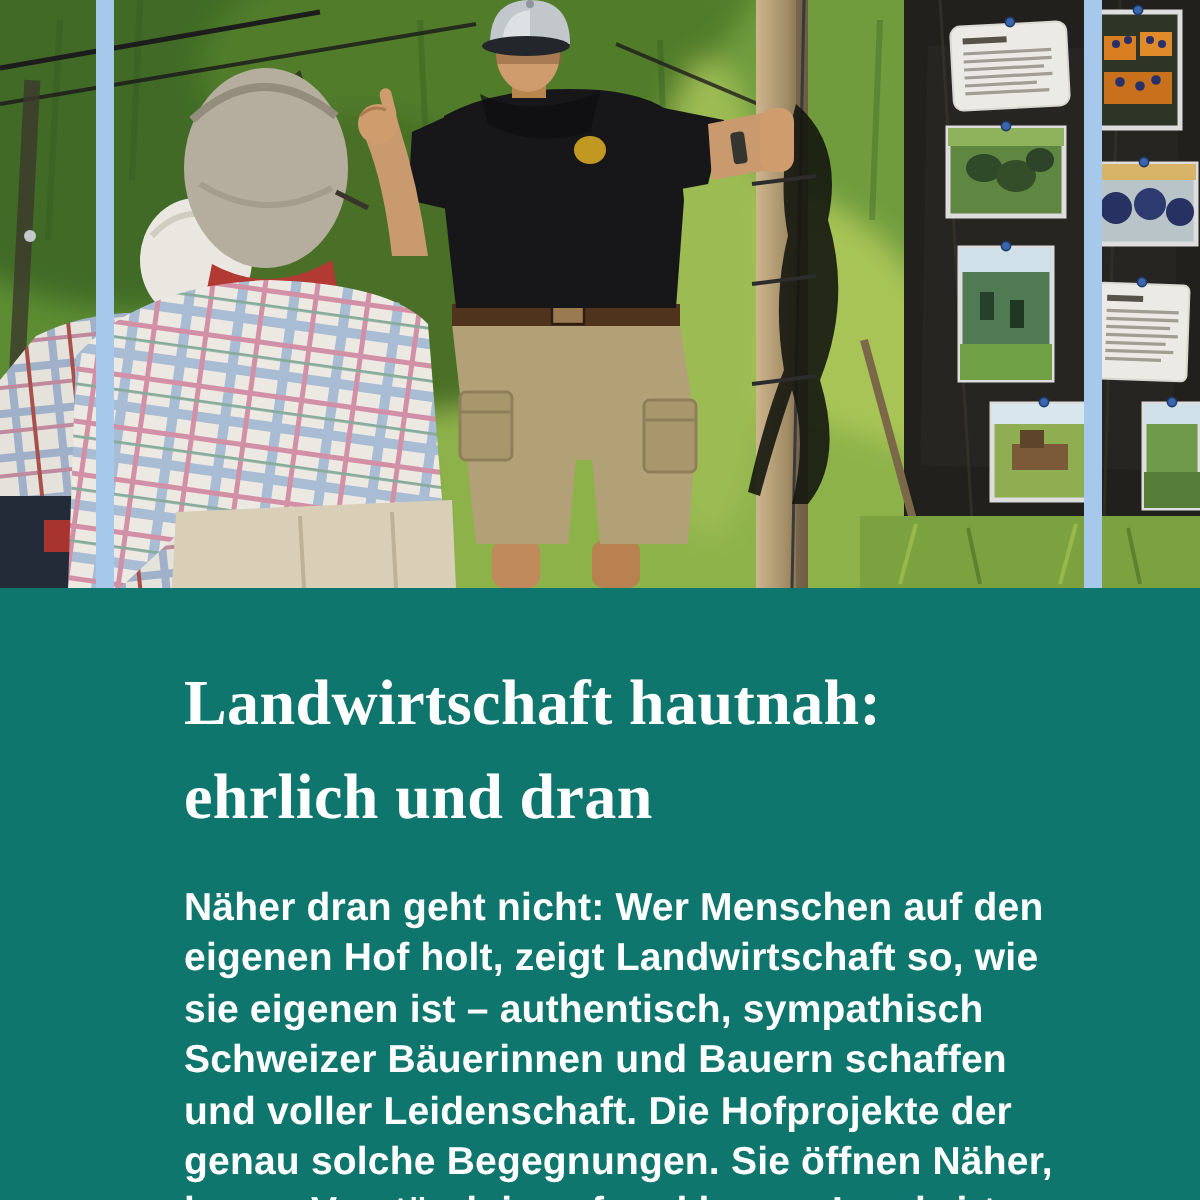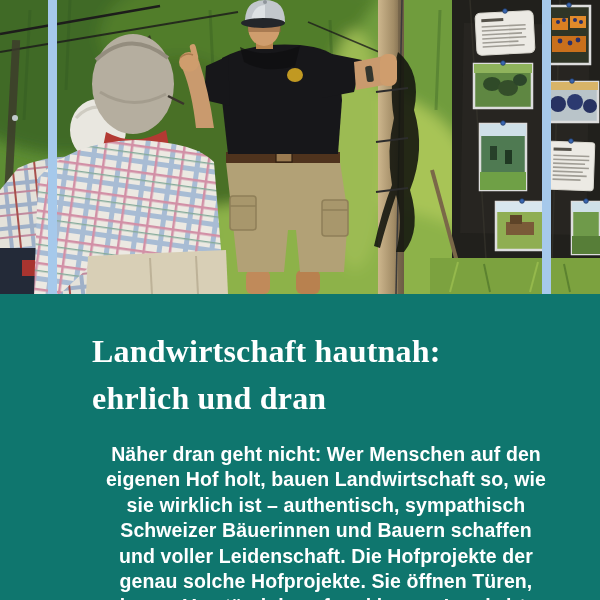--- a/index.html
+++ b/index.html
@@ -16,21 +16,21 @@
   .stripe.right{left:542px;}
   .content{
     position:absolute;left:0;top:294px;width:600px;height:385px;
     background:#0f766e;color:#ffffff;box-sizing:border-box;
     padding:34px 40px 0 92px;
   }
   .headline{font-family:"Liberation Serif","DejaVu Serif",serif;font-weight:700;
     font-size:32px;line-height:47px;letter-spacing:.2px;white-space:nowrap;}
   .bodytext{margin-top:20px;font-weight:700;font-size:19.5px;line-height:25.4px;
     letter-spacing:.1px;}
-  .bodytext div{white-space:nowrap;text-align:center;}
+  .bodytext div{white-space:nowrap;}
 </style>
 </head>
 <body>
 
 <div class="page">
 
   <div class="photo">
     <svg width="600" height="294" viewBox="0 0 600 294" preserveAspectRatio="none">
       <defs>
         <filter id="soft" x="-30%" y="-30%" width="160%" height="160%">
@@ -269,22 +269,22 @@
   <div class="stripe green left"></div>
   <div class="stripe green right"></div>
 
   <div class="content">
     <div class="headline">
       <div>Landwirtschaft hautnah:</div>
       <div>ehrlich und dran</div>
     </div>
     <div class="bodytext">
       <div>Näher dran geht nicht: Wer Menschen auf den</div>
-      <div>eigenen Hof holt, bauen Landwirtschaft so, wie</div>
-      <div>sie wirklich ist – authentisch, sympathisch</div>
+      <div>eigenen Hof holt, zeigt Landwirtschaft so, wie</div>
+      <div>sie eigenen ist – authentisch, sympathisch</div>
       <div>Schweizer Bäuerinnen und Bauern schaffen</div>
       <div>und voller Leidenschaft. Die Hofprojekte der</div>
-      <div>genau solche Hofprojekte. Sie öffnen Türen,</div>
+      <div>genau solche Begegnungen. Sie öffnen Näher,</div>
       <div>bauen Verständnis auf und lassen Landwirt-</div>
     </div>
   </div>
 
 </div>
 
 </body></html>

